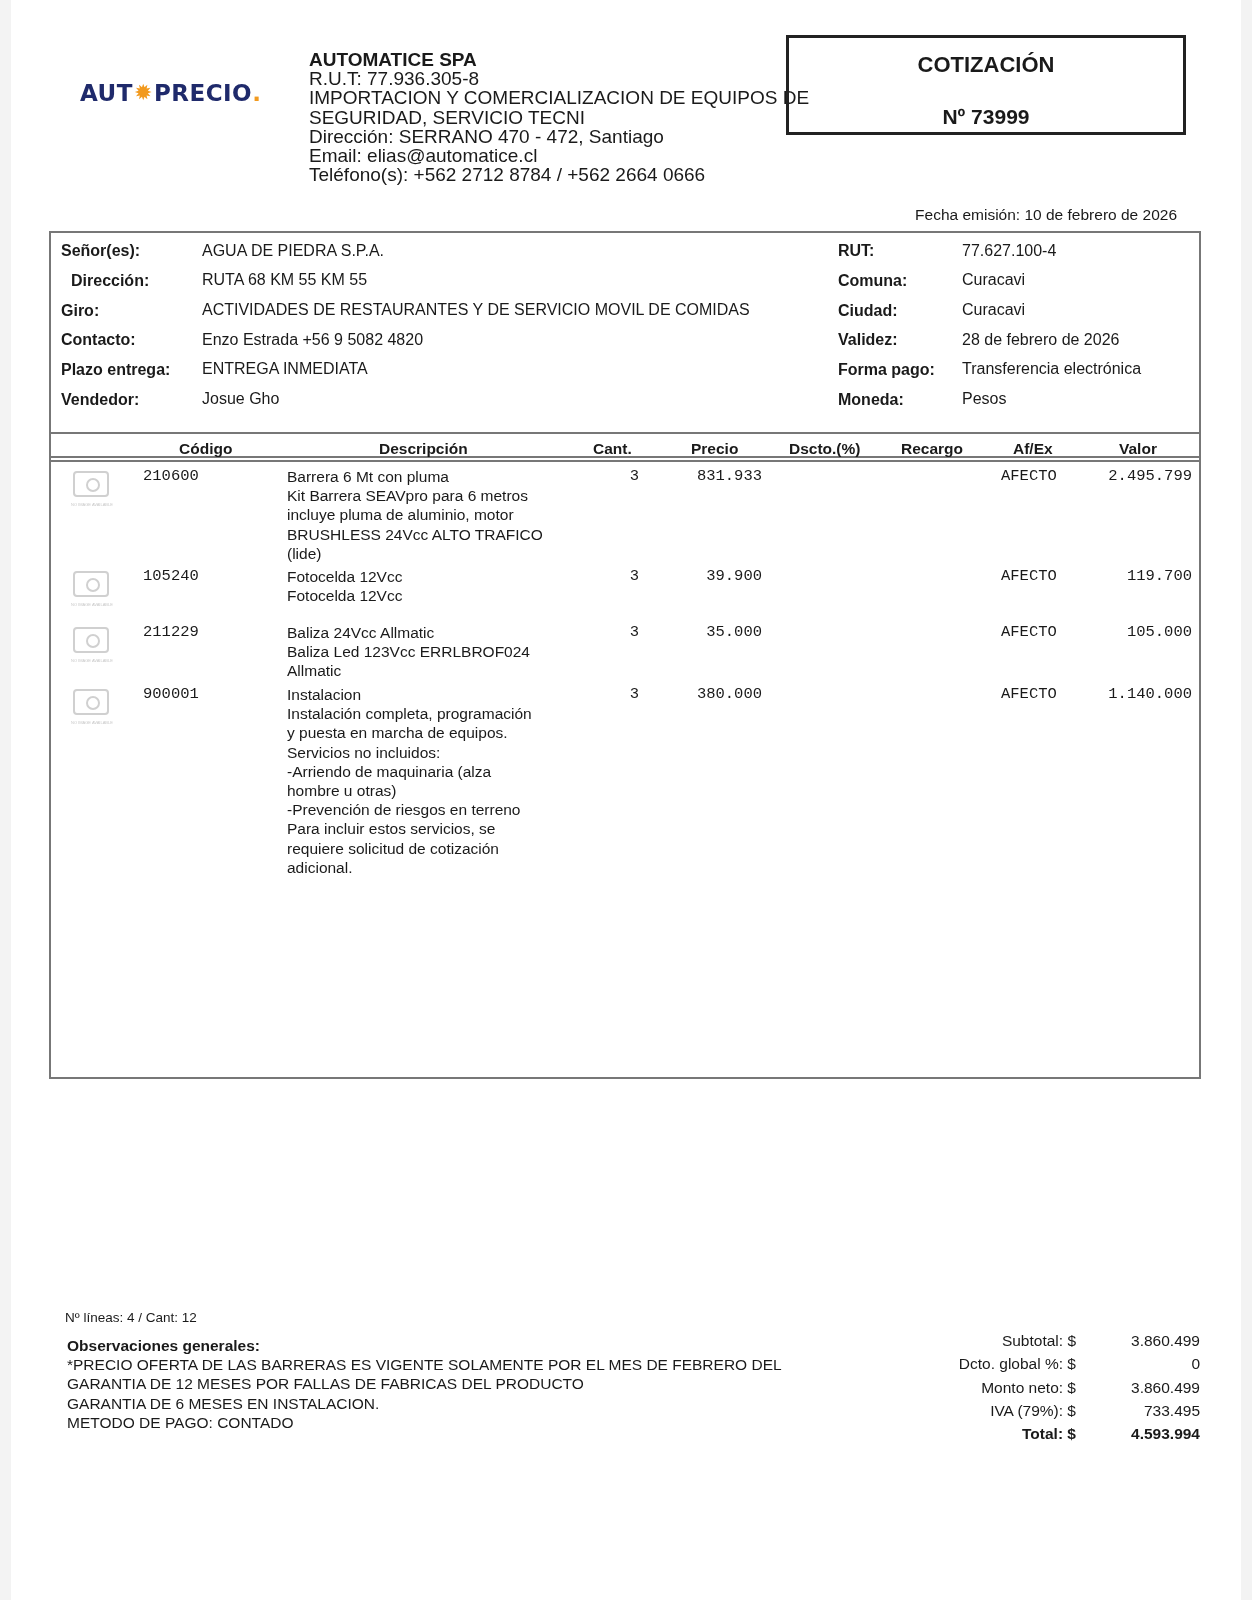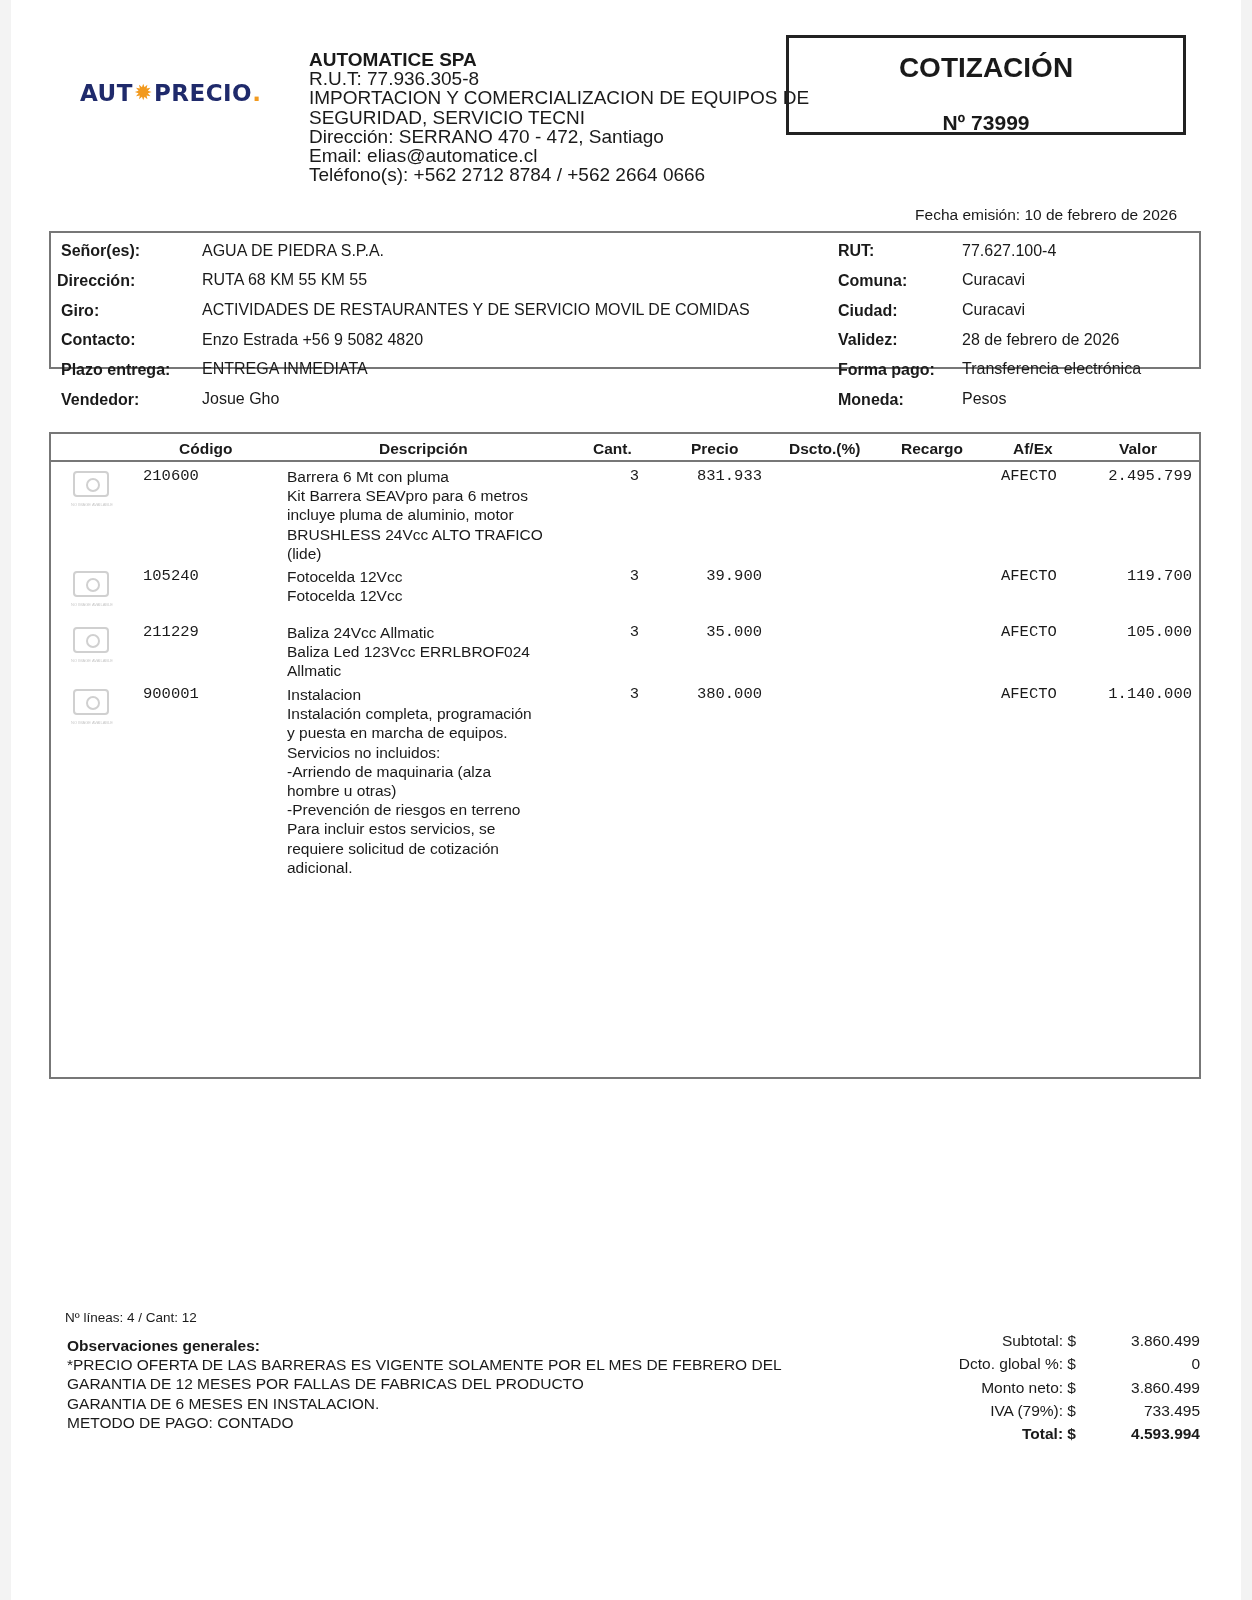--- a/index.html
+++ b/index.html
@@ -25,28 +25,28 @@
     .logo .gear { color: #f29a1f; font-size: 22px; margin: 0 1px; line-height: 1; }
     .logo .dot { color: #f29a1f; }
     .company {
       position: absolute; left: 309px; top: 50px; font-size: 19px; line-height: 19.2px;
     }
     .company .name { font-weight: bold; }
     .quote-box {
       position: absolute; left: 786px; top: 35px; width: 400px; height: 100px;
       border: 3px solid #222; box-sizing: border-box; text-align: center;
     }
-    .quote-box .title { font-weight: bold; font-size: 28px; margin-top: 14px; }
+    .quote-box .title { font-weight: bold; font-size: 22px; margin-top: 14px; }
     .quote-box .num { font-weight: bold; font-size: 21px; margin-top: 27px; }
     .fecha {
       position: absolute; right: 75px; top: 206px; font-size: 15.5px;
     }
     
     .client {
-      position: absolute; left: 49px; top: 231px; width: 1152px; height: 138px;
+      position: absolute; left: 49px; top: 231px; width: 1152px; height: 227px;
       border: 2px solid #777; box-sizing: border-box;
     }
     .client .lbl { font-weight: bold; position: absolute; white-space: nowrap; }
     .client .val { position: absolute; white-space: nowrap; }
     
     .items {
       position: absolute; left: 49px; top: 432px; width: 1152px; height: 647px;
       border: 2px solid #777; box-sizing: border-box;
     }
     .items .head {
@@ -108,21 +108,21 @@
 <div class="quote-box">
   <div class="title">COTIZACIÓN</div>
   <div class="num">Nº 73999</div>
 </div>
 
 <div class="fecha">Fecha emisión: 10 de febrero de 2026</div>
 
 <div class="client">
   <div class="lbl" style="left:10px;top:9px">Señor(es):</div>
   <div class="val" style="left:151px;top:9px">AGUA DE PIEDRA S.P.A.</div>
-  <div class="lbl" style="left:6px;top:39px">Dirección:</div>
+  <div class="lbl" style="left:20px;top:39px">Dirección:</div>
   <div class="val" style="left:151px;top:38px">RUTA 68 KM 55 KM 55</div>
   <div class="lbl" style="left:10px;top:69px">Giro:</div>
   <div class="val" style="left:151px;top:68px">ACTIVIDADES DE RESTAURANTES Y DE SERVICIO MOVIL DE COMIDAS</div>
   <div class="lbl" style="left:10px;top:98px">Contacto:</div>
   <div class="val" style="left:151px;top:98px">Enzo Estrada +56 9 5082 4820</div>
   <div class="lbl" style="left:10px;top:128px">Plazo entrega:</div>
   <div class="val" style="left:151px;top:127px">ENTREGA INMEDIATA</div>
   <div class="lbl" style="left:10px;top:158px">Vendedor:</div>
   <div class="val" style="left:151px;top:157px">Josue  Gho</div>
 

